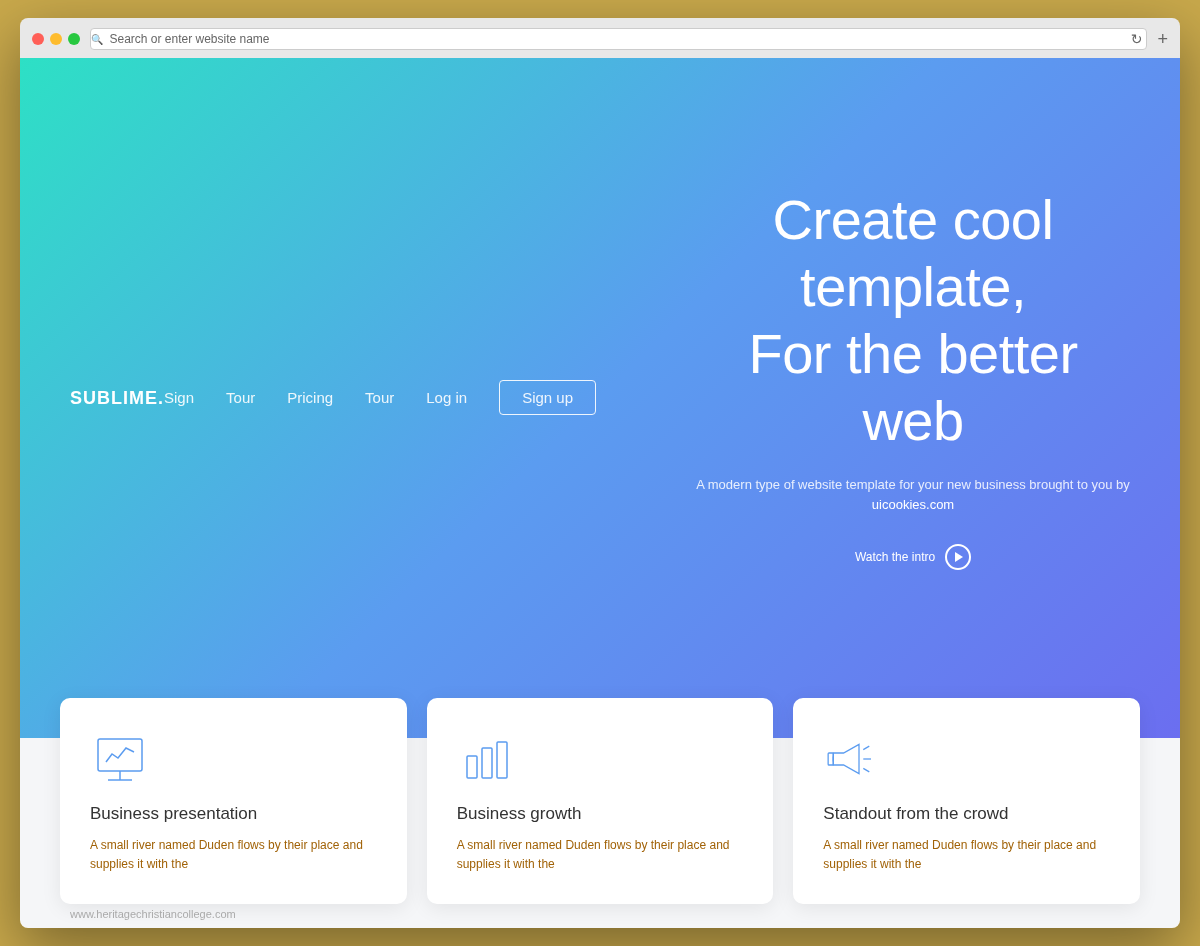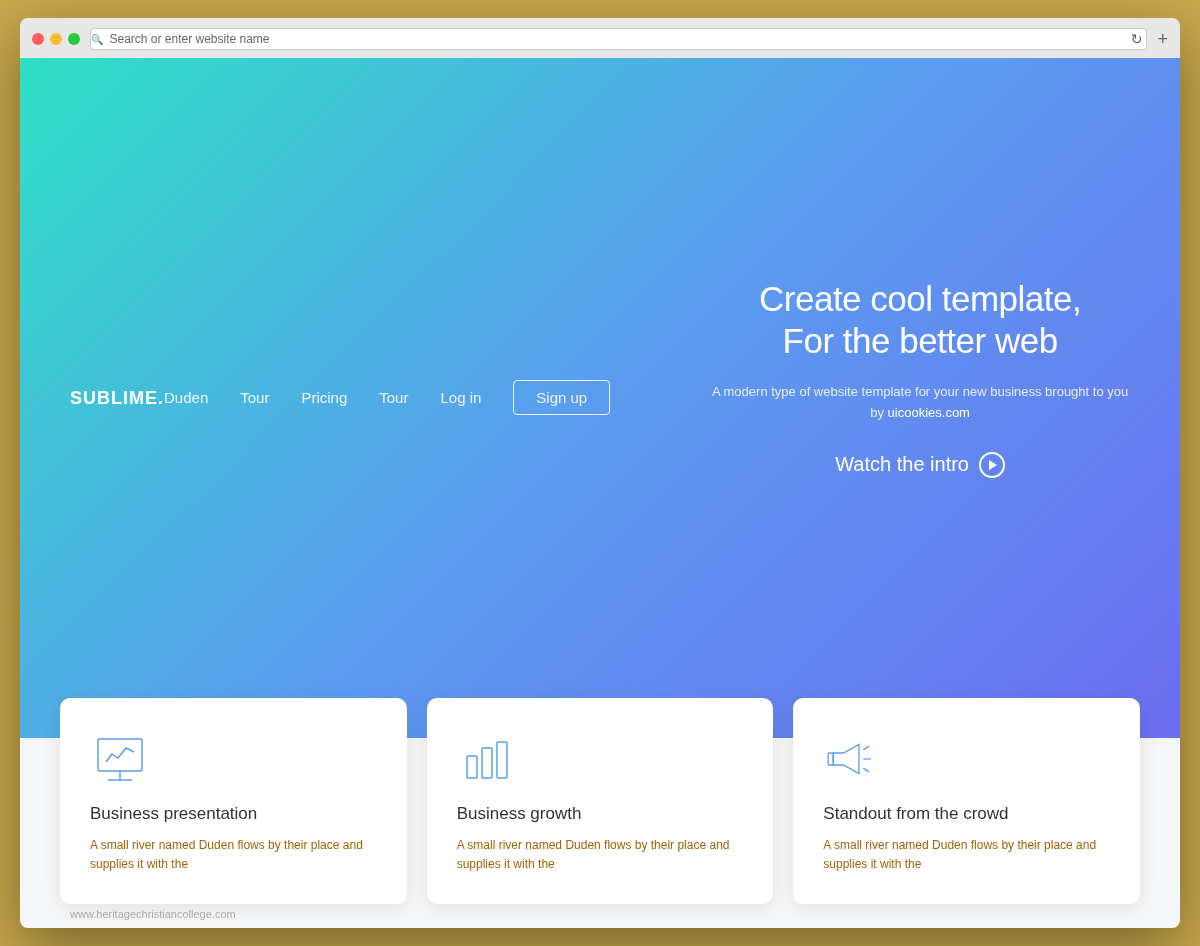--- a/index.html
+++ b/index.html
@@ -142,21 +142,21 @@
       display: flex;
       flex-direction: column;
       align-items: center;
       justify-content: center;
       text-align: center;
       padding: 20px 50px 60px;
     }
 
     .hero-title {
       color: white;
-      font-size: 35px;
+      font-size: 56px;
       font-weight: 300;
       line-height: 1.2;
       margin-bottom: 20px;
       letter-spacing: -0.5px;
     }
 
     .hero-subtitle {
       color: rgba(255,255,255,0.85);
       font-size: 13px;
       line-height: 1.6;
@@ -168,21 +168,21 @@
       color: white;
       font-weight: 500;
     }
 
     .watch-intro {
       display: flex;
       align-items: center;
       gap: 10px;
       color: white;
       text-decoration: none;
-      font-size: 20px;
+      font-size: 12px;
       cursor: pointer;
     }
 
     .play-circle {
       width: 26px;
       height: 26px;
       border: 2px solid white;
       border-radius: 50%;
       display: flex;
       align-items: center;
@@ -279,21 +279,21 @@
   </div>
 
   <div class="page-content">
 
     <div class="hero">
 
       <nav class="navbar">
         <div class="brand">SUBLIME.</div>
         <ul class="nav-links">
           <li>
-            <a href="#">Duden</a>
+            <a href="#">Sign</a>
           </li>
           <li>
             <a href="#">Tour</a>
           </li>
           <li>
             <a href="#">Pricing</a>
           </li>
           <li>
             <a href="#">Tour</a>
           </li>

